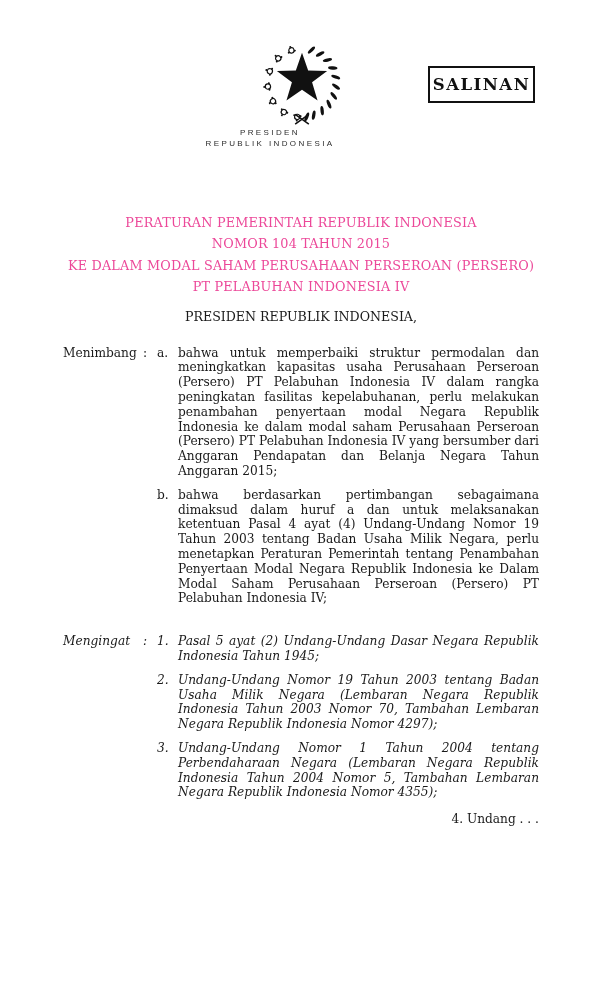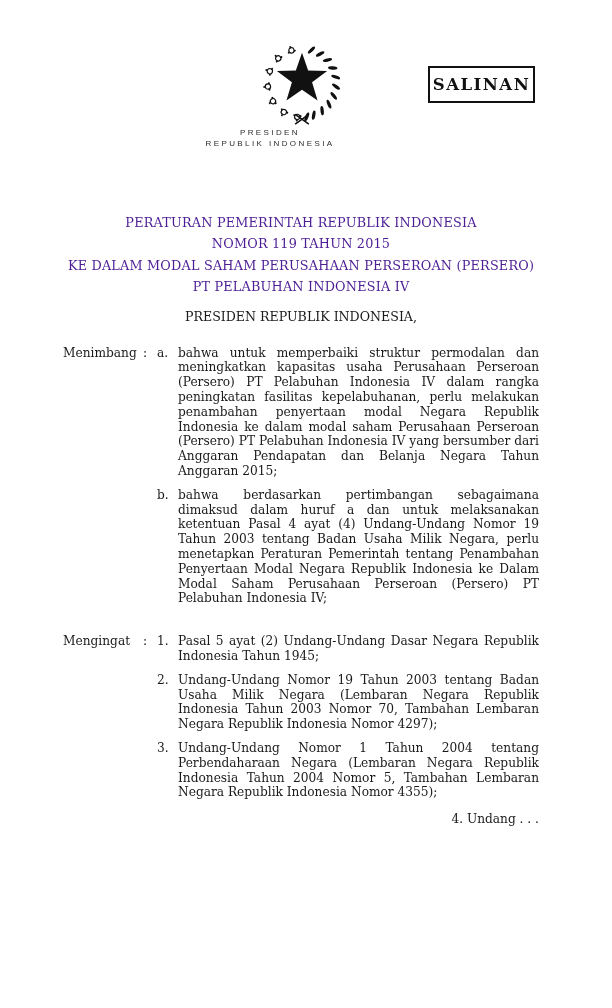--- a/index.html
+++ b/index.html
@@ -34,33 +34,33 @@
   }
 
   
   .content {
     position: absolute; top: 0; left: 63px; width: 476px;
   }
   .title-block {
     margin-top: 212px;
     text-align: center;
     font-size: 12.8px; line-height: 21.4px; letter-spacing: 0.2px;
-    color: #4c1d95;
+    color: #ec4899;
   }
   .invocation-block { text-align: center; font-size: 12.6px; }
   .invocation-line1 { margin-top: 36px; line-height: 15px; }
   .invocation-line2 { margin-top: 11px; line-height: 15px; }
 
   .clauses { margin-top: 22px; font-size: 12.2px; line-height: 14.8px; }
   .clause {
     display: grid;
     grid-template-columns: 80px 14px 1fr;
     margin-bottom: 28px;
   }
-  .clause:last-child { margin-bottom: 8px; }
+  .clause:last-child { margin-bottom: 8px; font-style: italic; }
   .clause-label { text-align: left; }
   .clause-colon { text-align: left; }
   .item {
     display: grid;
     grid-template-columns: 21px 1fr;
     margin-bottom: 9px;
   }
   .item:last-child { margin-bottom: 0; }
   .item-marker { text-align: left; }
   .item-text { text-align: justify; }
@@ -123,21 +123,21 @@
 
     <div class="salinan-box">
       <span>SALINAN</span>
     </div>
   </div>
 
   <div class="content">
 
     <div class="title-block">
       <div>PERATURAN PEMERINTAH REPUBLIK INDONESIA</div>
-      <div>NOMOR 119 TAHUN 2015</div>
+      <div>NOMOR 104 TAHUN 2015</div>
       <div>KE DALAM MODAL SAHAM PERUSAHAAN PERSEROAN (PERSERO)</div>
       <div>PT PELABUHAN INDONESIA IV</div>
     </div>
 
     <div class="invocation-block">
       <div class="invocation-line2">PRESIDEN REPUBLIK INDONESIA,</div>
     </div>
 
     <div class="clauses">
 

